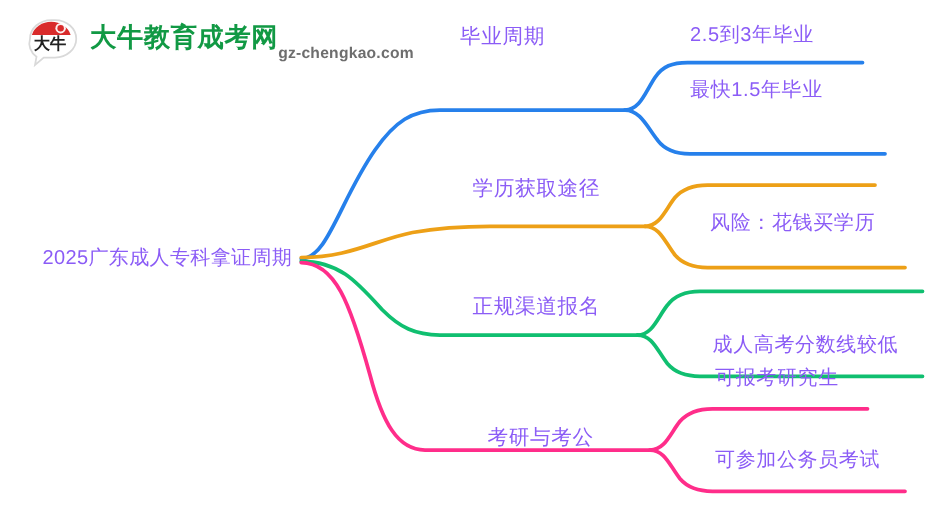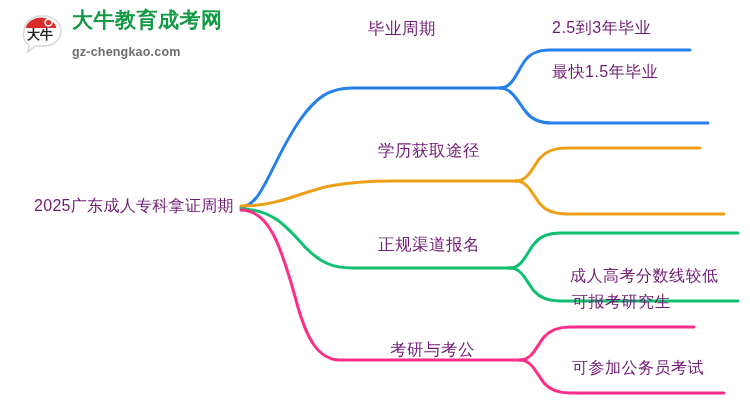--- a/index.html
+++ b/index.html
@@ -19,21 +19,21 @@
   #logo {
     position:absolute; left:18px; top:8px;
     width:240px; height:52px;
     display:flex; align-items:center; gap:8px;
   }
   #logo-mark {
     position:relative;
     width:46px; height:46px;
     flex:0 0 46px;
   }
-  #logo-text { display:flex; flex-direction:column; justify-content:space-between; line-height:1; }
+  #logo-text { display:flex; justify-content:space-between; line-height:1; }
   #logo-title {
     font-size:21px; font-weight:bold; color:#119944;
     letter-spacing:0.5px; white-space:nowrap;
   }
   #logo-sub {
     font-size:12.5px; font-weight:bold; color:#6e6e6e;
     letter-spacing:0.2px; margin-top:16px; white-space:nowrap;
     font-family:"Liberation Sans","DejaVu Sans",sans-serif;
   }
 
@@ -41,21 +41,21 @@
   #links {
     position:absolute; left:0; top:0;
     width:750px; height:410px;
     pointer-events:none;
   }
 
   
   .node {
     position:absolute;
     white-space:nowrap;
-    color:#701a75;
+    color:#8b5cf6;
     font-family:"Liberation Sans","DejaVu Sans",sans-serif;
   }
   #root-node {
     font-size:16px;
     left:14px; top:196px;
     letter-spacing:0.3px;
     margin-left:20px;
   }
   .branch-label {
     font-size:16.5px;
@@ -111,20 +111,21 @@
     </g>
   </svg>
 
   <div class="node" id="root-node">2025广东成人专科拿证周期</div>
 
   <div class="node branch-label" style="left:368px; top:18px;">毕业周期</div>
   <div class="node leaf-label" style="left:552px; top:18px;">2.5到3年毕业</div>
   <div class="node leaf-label" style="left:552px; top:62px;">最快1.5年毕业</div>
 
   <div class="node branch-label" style="left:378px; top:140px;">学历获取途径</div>
+  <div class="node leaf-label" style="left:568px; top:168px;">风险：花钱买学历</div>
 
   <div class="node branch-label" style="left:378px; top:234px;">正规渠道报名</div>
   <div class="node leaf-label" style="left:570px; top:266px;">成人高考分数线较低</div>
 
   <div class="node branch-label" style="left:390px; top:339px;">考研与考公</div>
   <div class="node leaf-label" style="left:572px; top:292px;">可报考研究生</div>
   <div class="node leaf-label" style="left:572px; top:358px;">可参加公务员考试</div>
 
 </div>
 

